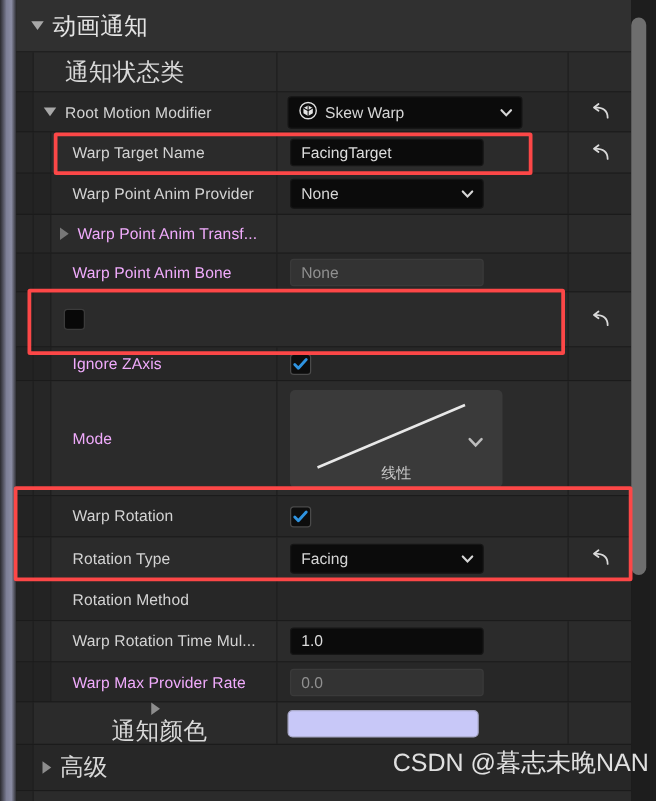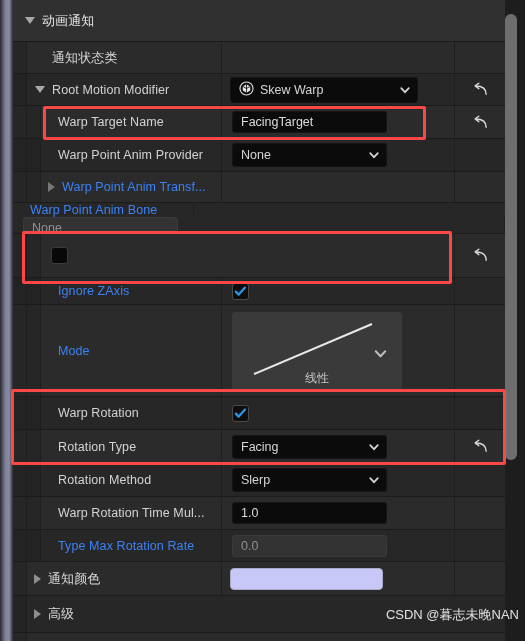--- a/index.html
+++ b/index.html
@@ -48,22 +48,22 @@
     flex: 1 1 auto; position: relative;
     display:flex; align-items:center; padding-left: 10px;
     border-right: 1px solid #1f1f1f;
   }
   .resetcell {
     flex: 0 0 50px; position:relative;
     display:flex; align-items:center; justify-content:center;
   }
 
   .lbl { font-size: 12.5px; color:#d3d3d3; letter-spacing:.1px; white-space:nowrap; }
-  .lbl.dim { color:#3b82f6; }
-  .lbl.cn  { color:#d8d8d8; font-size:13px; }
+  .lbl.dim { color:#f0abfc; }
+  .lbl.cn  { color:#d8d8d8; font-size:19px; }
   .lbl.strong { color:#e4e4e4; }
 
   
   .tri {
     width:0;height:0; margin-right:7px; flex:0 0 auto;
   }
   .tri.down { border-left:5.5px solid transparent; border-right:5.5px solid transparent; border-top:7px solid #a8a8a8; }
   .tri.right { border-top:5.5px solid transparent; border-bottom:5.5px solid transparent; border-left:7px solid #8d8d8d; }
   .tri.right.dim { border-left-color:#777; }
 
@@ -107,21 +107,21 @@
   .reset-ico { width:17px;height:15px; }
 
   
   .redbox { position:absolute; border:3px solid #fc4747; border-radius:2px; pointer-events:none; z-index:40; }
 
   
   .sb-track { position:absolute; right:3px; top:0; width:17px; height:641px; background:#1d1d1d; }
   .sb-thumb { position:absolute; right:5px; top:14px; width:12px; height:446px; background:#6e6e6e; border-radius:6px; }
 
   .watermark {
-    position:absolute; right:6px; bottom:17px; font-size:13px; color:#efefef;
+    position:absolute; right:6px; bottom:17px; font-size:20px; color:#efefef;
     opacity:.93; white-space:nowrap; z-index:30;
   }
 </style>
 </head>
 <body>
 
 <div id="root">
 
   <div class="left-strip-dark"></div>
   <div class="left-strip"></div>
@@ -217,21 +217,21 @@
       <div class="indent i1"></div>
       <div class="indent i2"></div>
       <div class="namecell" style="width:181px;padding-left:7px;">
         <span class="tri right dim"></span>
         <span class="lbl dim">Warp Point Anim Transf...</span>
       </div>
       <div class="valcell"></div>
       <div class="resetcell"></div>
     </div>
 
-    <div class="row alt" style="height:31px;flex-direction:column;">
+    <div class="row alt" style="height:31px;">
       <div class="indent i1"></div>
       <div class="indent i2"></div>
       <div class="namecell" style="width:181px;padding-left:17px;">
         <span class="lbl dim">Warp Point Anim Bone</span>
       </div>
       <div class="valcell">
         <div class="txtfield dim">
           <span>None</span>
         </div>
       </div>
@@ -327,30 +327,20 @@
         </svg>
       </div>
     </div>
 
     <div class="row alt" style="height:33px;">
       <div class="indent i1"></div>
       <div class="indent i2"></div>
       <div class="namecell" style="width:181px;padding-left:17px;">
         <span class="lbl">Rotation Method</span>
       </div>
-      <div class="valcell">
-        <div class="combo">
-          <span class="txt">
-              <span>Slerp</span>
-            </span>
-          <svg class="chev" viewBox="0 0 12 12">
-            <path d="M2.2 4.2 L6 8.2 L9.8 4.2" fill="none" stroke="#d6d6d6" stroke-width="1.7" stroke-linecap="round"></path>
-          </svg>
-        </div>
-      </div>
       <div class="resetcell"></div>
     </div>
 
     <div class="row norm" style="height:33px;">
       <div class="indent i1"></div>
       <div class="indent i2"></div>
       <div class="namecell" style="width:181px;padding-left:17px;">
         <span class="lbl">Warp Rotation Time Mul...</span>
       </div>
       <div class="valcell">
@@ -358,33 +348,33 @@
           <span>1.0</span>
         </div>
       </div>
       <div class="resetcell"></div>
     </div>
 
     <div class="row alt" style="height:32px;">
       <div class="indent i1"></div>
       <div class="indent i2"></div>
       <div class="namecell" style="width:181px;padding-left:17px;">
-        <span class="lbl dim">Type Max Rotation Rate</span>
+        <span class="lbl dim">Warp Max Provider Rate</span>
       </div>
       <div class="valcell">
         <div class="txtfield dim">
           <span>0.0</span>
         </div>
       </div>
       <div class="resetcell"></div>
     </div>
 
     <div class="row norm" style="height:34px;">
       <div class="indent i1"></div>
-      <div class="namecell" style="width:195px;padding-left:7px;">
+      <div class="namecell" style="width:195px;padding-left:7px;flex-direction:column;">
         <span class="tri right"></span>
         <span class="lbl cn">通知颜色</span>
       </div>
       <div class="valcell" style="padding-left:8px;">
         <div class="swatch-color" id="notify-swatch" style="background: rgb(200, 200, 248);"></div>
       </div>
       <div class="resetcell"></div>
     </div>
 
     <div class="row alt" style="height:37px;">

